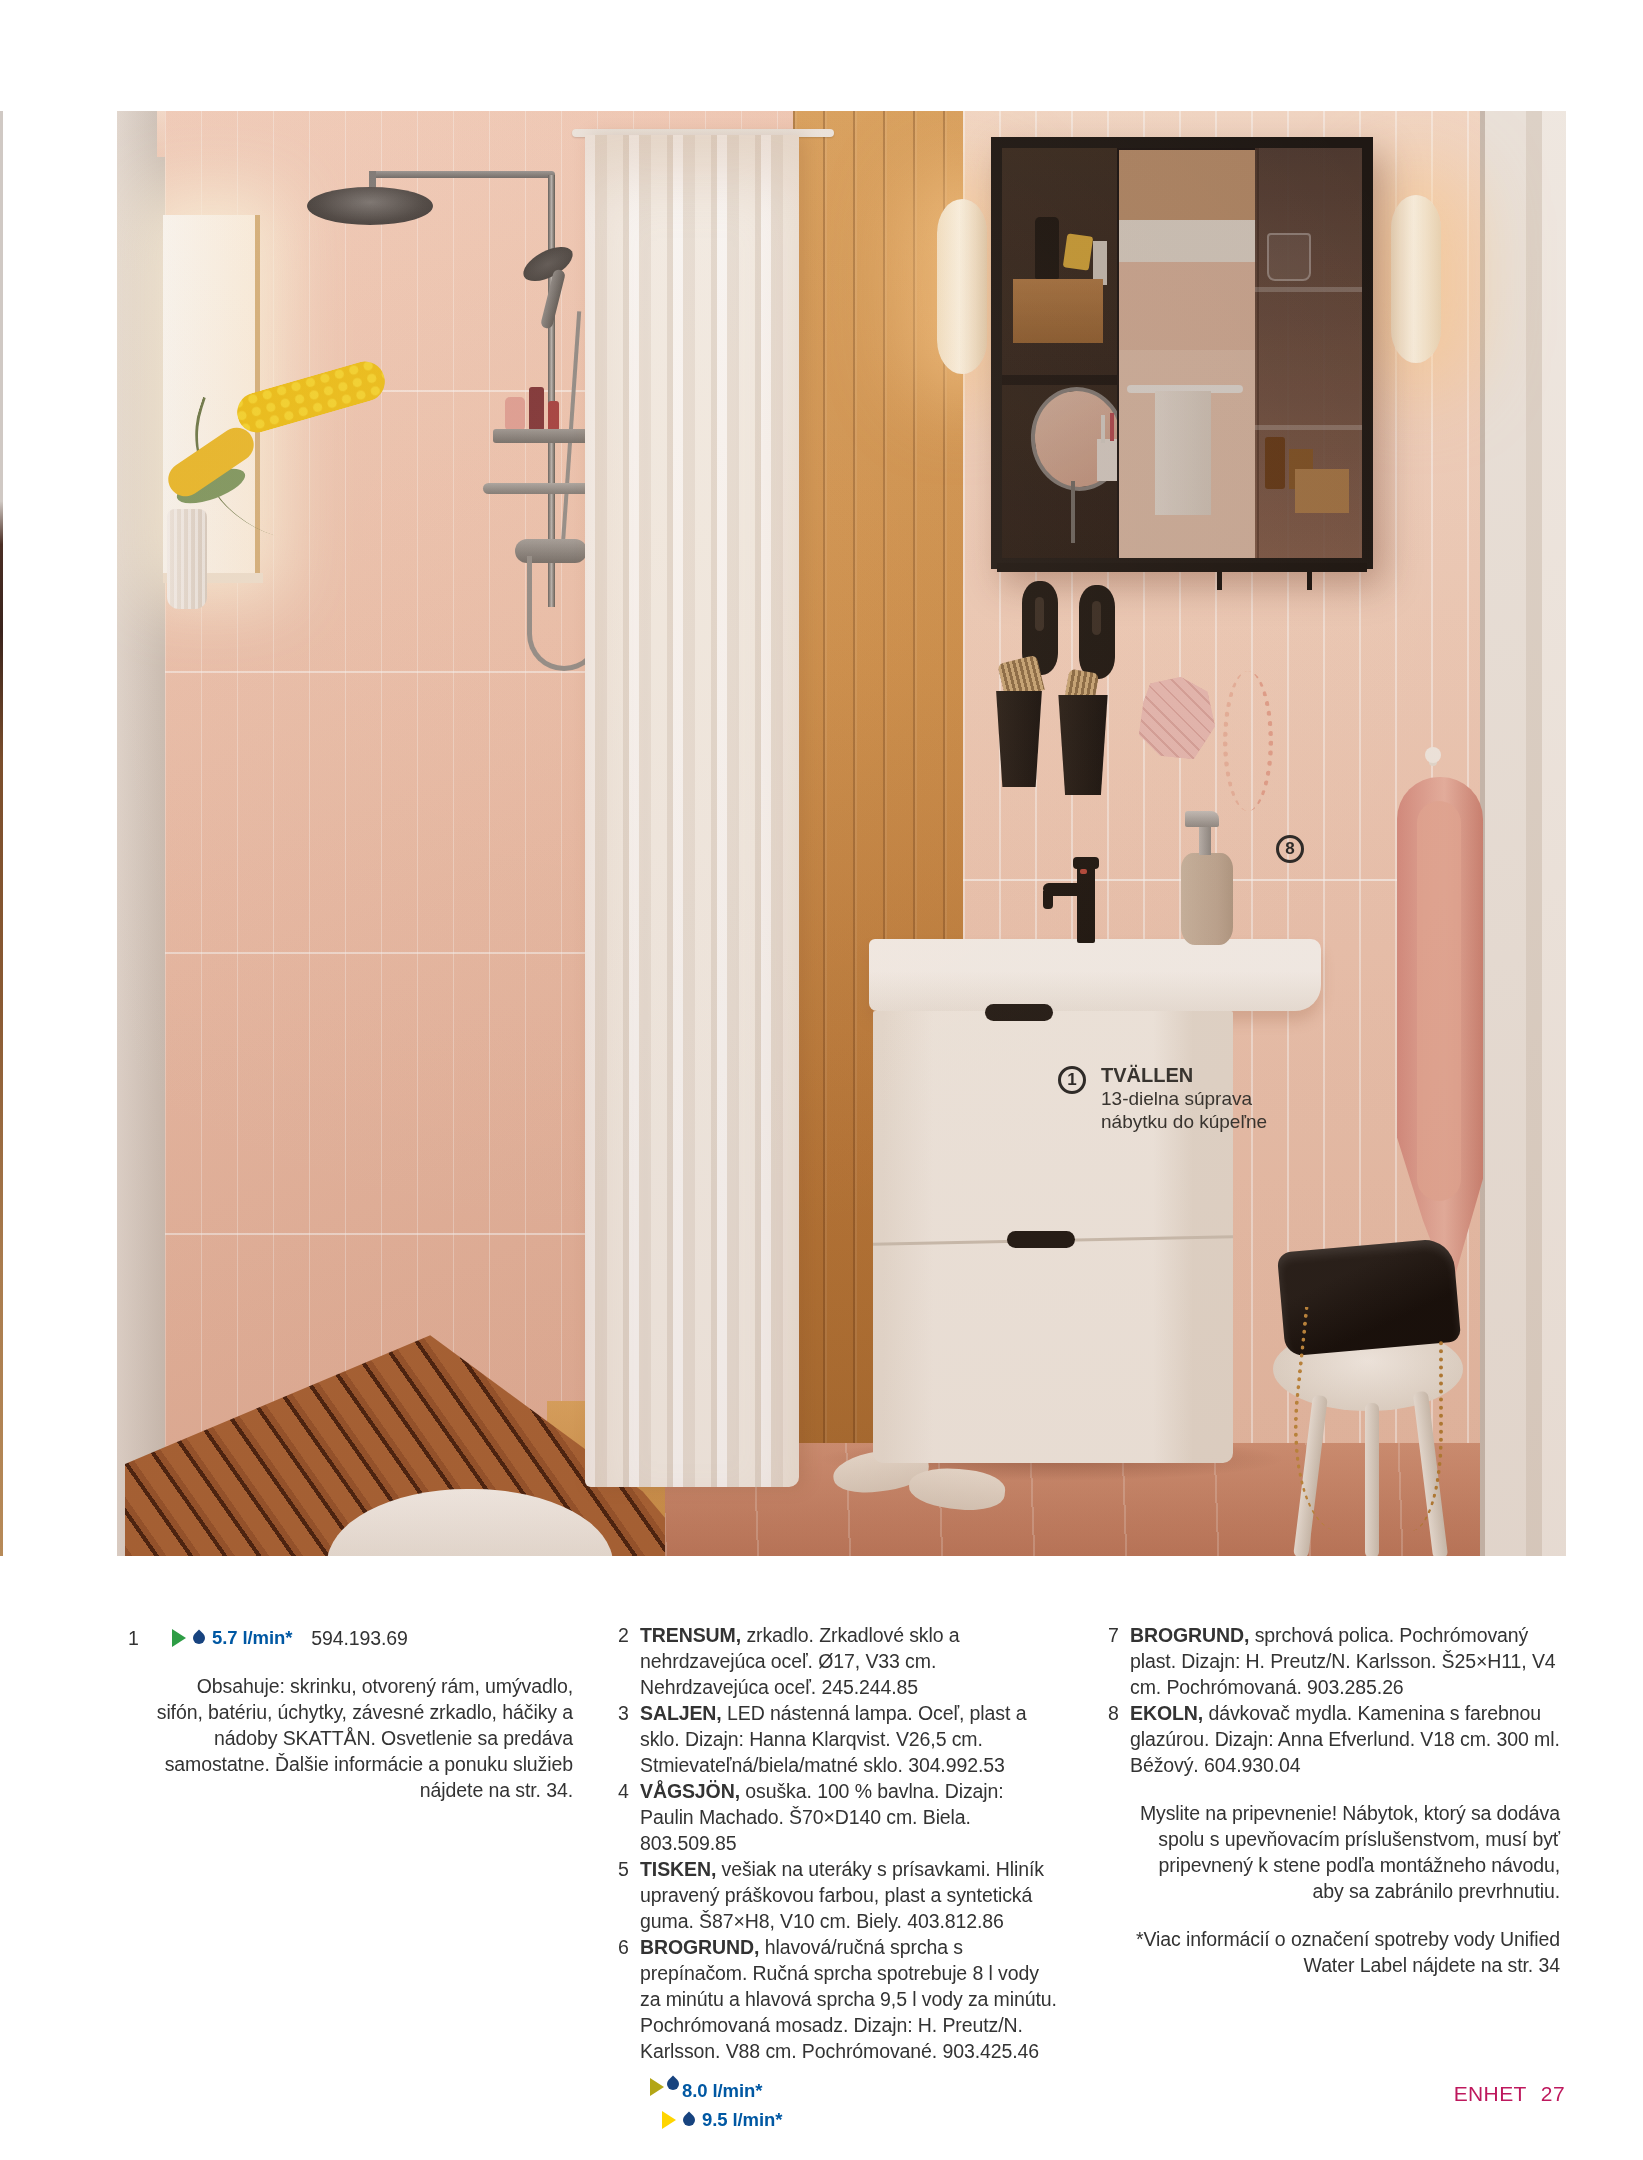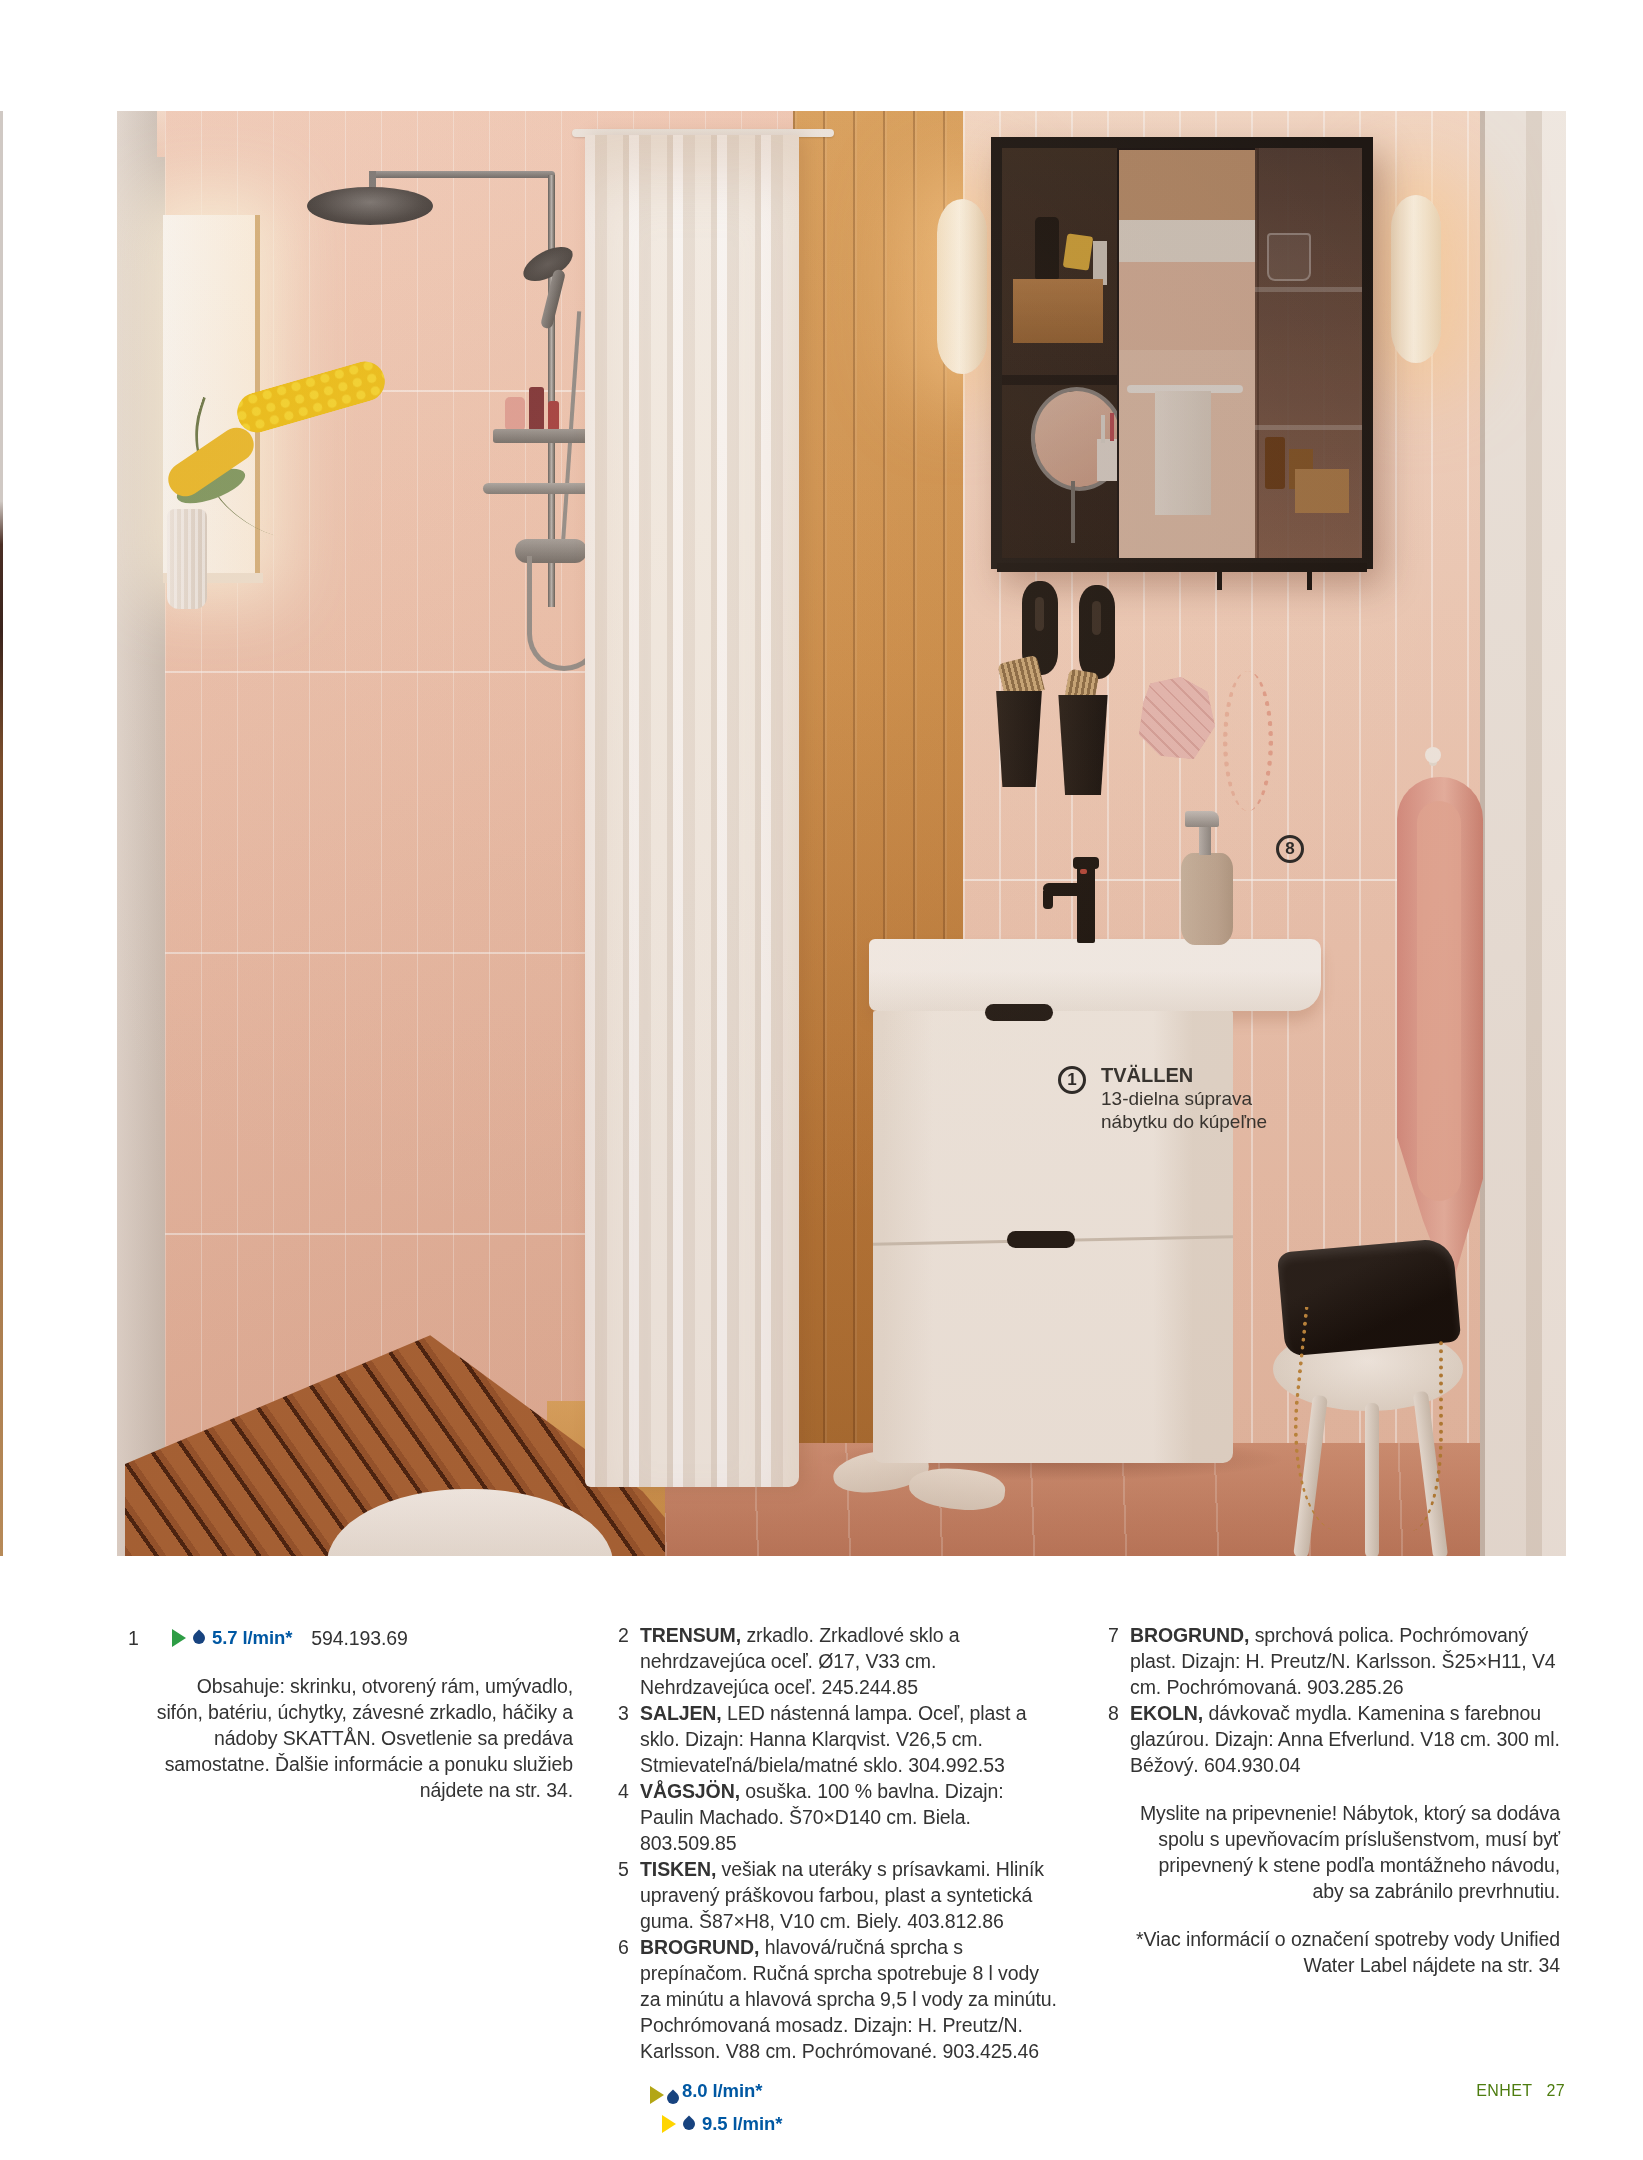--- a/index.html
+++ b/index.html
@@ -156,29 +156,29 @@
   .c-text{left:984px;top:953px;width:230px;color:#38342f;font-size:19px;line-height:23px;}
   .c-title{font-weight:bold;font-size:20px;}
   
   .cat-col{position:absolute;top:1622px;font-size:19.5px;line-height:26px;letter-spacing:-.1px;color:#333;}
   #col1{left:128px;width:445px;} #col2{left:618px;width:440px;} #col3{left:1108px;width:452px;}
   .item{position:relative;padding-left:22px;}
   .inum{position:absolute;left:0;top:0;}
   .itxt{margin:0;}
   .para{margin:22px 0 0 22px;text-align:right;}
   .wl-row{display:flex;align-items:center;gap:7px;margin-top:3px;padding-left:22px;}
-  .wl{display:inline-flex;align-items:flex-end;gap:3px;margin-top:14px;}
+  .wl{display:inline-flex;align-items:flex-start;gap:3px;margin-top:14px;}
   .wl.inline{margin-left:10px;vertical-align:-2px;}
   .arrow{width:0;height:0;border-top:9px solid transparent;border-bottom:9px solid transparent;border-left:14px solid #2e9d45;display:inline-block;}
   .arrow.olive{border-left-color:#b3a616;} .arrow.yellow{border-left-color:#ffd500;}
   .drop{width:12px;height:12px;border-radius:0 50% 50% 50%;transform:rotate(45deg);background:#17437f;display:inline-block;}
   .flow{color:#0058a3;font-weight:bold;font-size:18.5px;}
   .price{margin-left:12px;color:#333;}
   
-  .footer{position:absolute;top:2082px;right:78px;font-size:16px;letter-spacing:.4px;color:#4d7c0f;}
+  .footer{position:absolute;top:2082px;right:78px;font-size:21px;letter-spacing:.4px;color:#be185d;}
   .footer .pg{margin-left:14px;}
 </style>
 </head>
 <body>
 
 <div class="abs edge-bleed"></div>
 
 <div class="abs" id="photo">
   <div class="ph-outer"></div>
   <div class="ph-ceil"></div>

